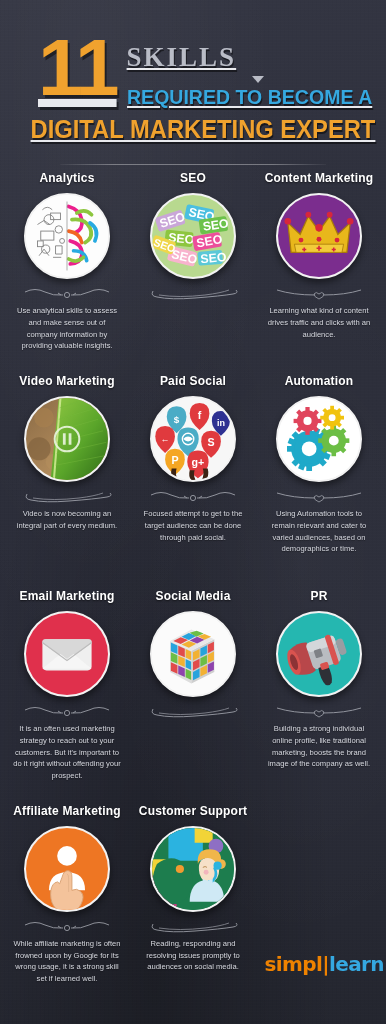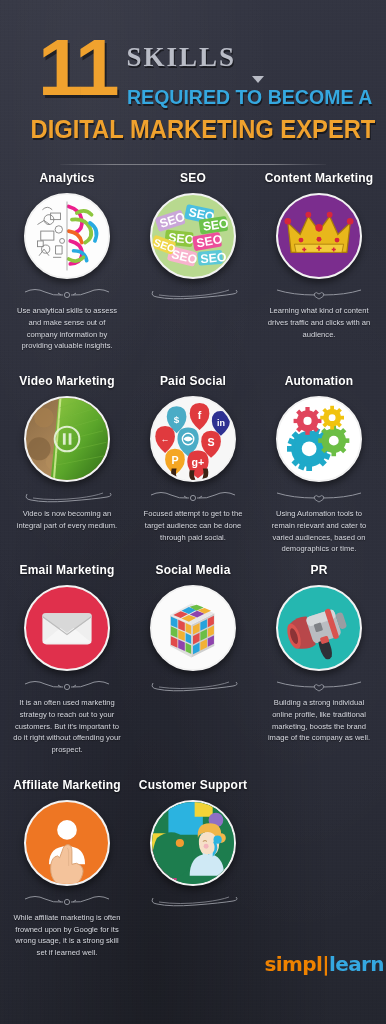--- a/index.html
+++ b/index.html
@@ -30,20 +30,21 @@
     opacity: 0.5;
     background-image:
       repeating-linear-gradient(0deg, rgba(255,255,255,0.012) 0px, rgba(255,255,255,0.012) 1px, rgba(0,0,0,0) 1px, rgba(0,0,0,0) 3px),
       repeating-linear-gradient(90deg, rgba(0,0,0,0.02) 0px, rgba(0,0,0,0.02) 1px, rgba(0,0,0,0) 1px, rgba(0,0,0,0) 4px);
   }
 
   
   .header {
     position: relative;
     padding: 34px 22px 0 22px;
+    text-decoration: underline;
   }
   .title-row-1 {
     display: flex;
     align-items: flex-start;
     gap: 10px;
   }
   .big-number {
     font-family: "Liberation Sans", sans-serif;
     font-size: 80px;
     line-height: 0.86;
@@ -157,21 +158,21 @@
     font-size: 7.6px;
     line-height: 1.55;
     color: #d6d8df;
     padding: 5px 5px 0 5px;
     text-shadow: 0 1px 1px rgba(0,0,0,0.4);
   }
 
   
   .row-1 { margin-top: 6px; }
   .row-2 { margin-top: 22px; }
-  .row-3 { margin-top: 8px; }
+  .row-3 { margin-top: 34px; }
   .row-4 { margin-top: 22px; }
 
   
   .footer {
     position: absolute;
     right: 2px;
     bottom: 48px;
   }
   .logo {
     font-family: "DejaVu Sans", sans-serif;
@@ -695,20 +696,21 @@
             </g>
           </svg>
         </div>
       </div>
       <div class="flourish">
         <svg width="92" height="14" viewBox="0 0 92 14">
           <path d="M6 5 q-3 5 4 6 q14 3 38 1 q26 -2 38 -4 q6 -1 3 -4" stroke="#cfd2da" stroke-width="1" fill="none"></path>
           <path d="M12 9 q20 3 46 0 q16 -2 24 -5" stroke="#cfd2da" stroke-width="0.8" fill="none"></path>
         </svg>
       </div>
+      <div class="skill-desc">Reading, responding and resolving issues promptly to audiences on social media.</div>
     </div>
 
     <div class="cell empty"></div>
 
   </div>
 
 </div>
 
 <div class="footer">
   <div class="logo"><span class="s1">simpl</span><span class="bar">|</span><span class="s2">learn</span></div>

